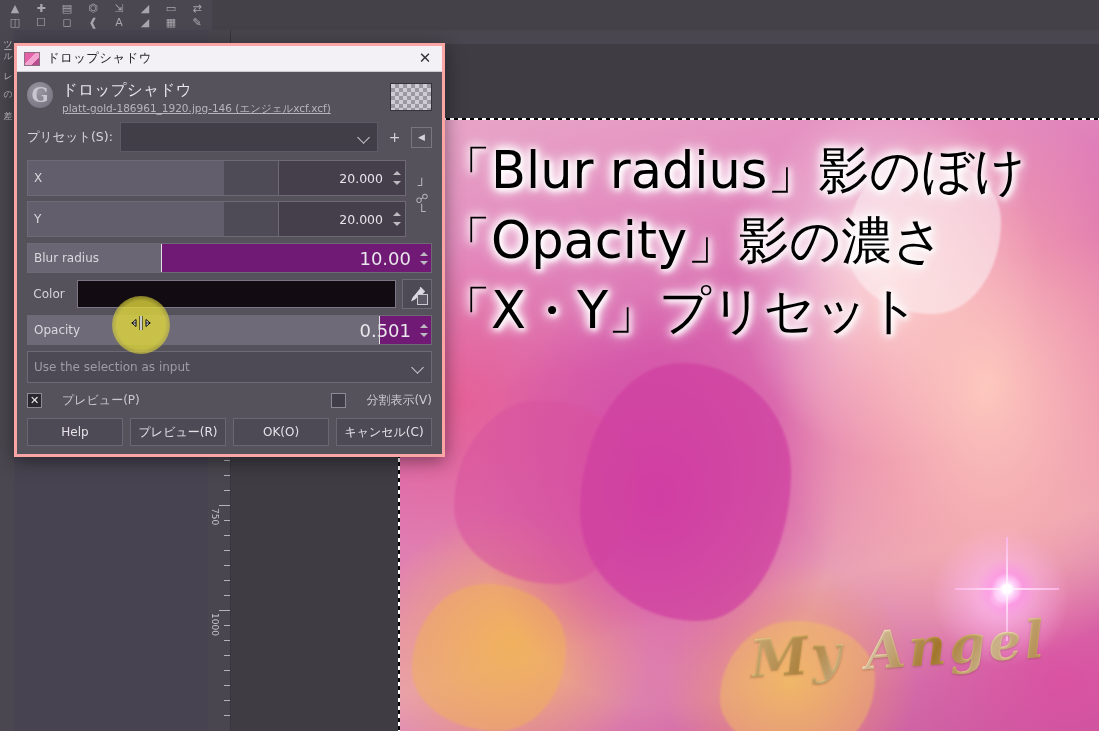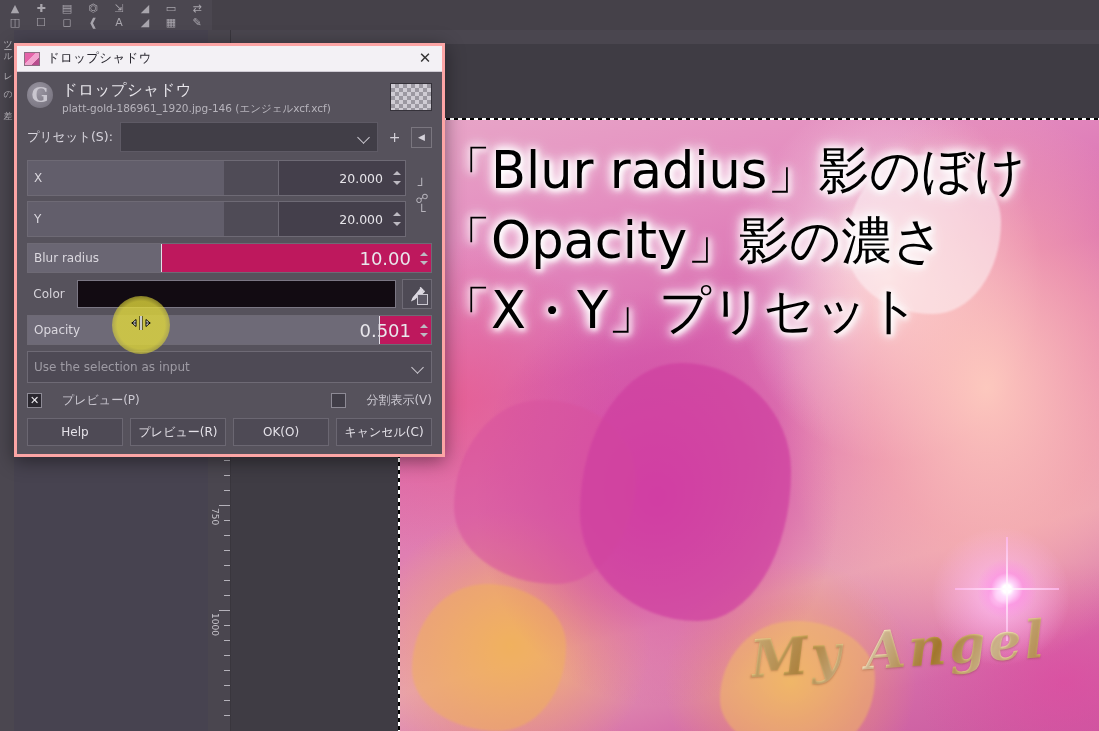--- a/index.html
+++ b/index.html
@@ -110,21 +110,21 @@
 
   #ds-head{display:flex;align-items:flex-start;padding:9px 10px 6px 10px;gap:9px;}
   #ds-logo{width:26px;height:26px;border-radius:50%;
     background:#7c7883;color:#c9c6cf;display:flex;align-items:center;justify-content:center;
     font-family:"DejaVu Serif","Liberation Serif",serif;font-size:20px;font-weight:700;
     flex:0 0 26px;margin-top:1px;
     background:radial-gradient(circle at 40% 35%,#9b97a3,#6f6b77);}
   #ds-headtext{flex:1;min-width:0;}
   #ds-filtername{font-size:15.5px;color:#e9e7ec;line-height:19px;letter-spacing:.4px;}
   #ds-subject{font-size:10.5px;color:#b7b4bc;line-height:15px;margin-top:1px;
-    white-space:nowrap;overflow:hidden;text-overflow:ellipsis;}
+    white-space:nowrap;overflow:hidden;text-overflow:ellipsis;text-decoration:underline;}
   #ds-thumb{width:40px;height:26px;flex:0 0 40px;margin-top:2px;
     border:1px solid #35323a;
     background-image:
       linear-gradient(45deg,#9b98a1 25%,transparent 25%,transparent 75%,#9b98a1 75%),
       linear-gradient(45deg,#9b98a1 25%,transparent 25%,transparent 75%,#9b98a1 75%);
     background-size:8px 8px;background-position:0 0,4px 4px;background-color:#cfccd4;}
 
   #ds-body{padding:0 10px 8px 10px;}
   .row{display:flex;align-items:center;gap:7px;margin-bottom:6px;}
 
@@ -159,21 +159,21 @@
   .ar{width:0;height:0;border-left:4px solid transparent;border-right:4px solid transparent;}
   .ar.up{border-bottom:4px solid #bdbac2;}
   .ar.dn{border-top:4px solid #bdbac2;}
   #chain{width:20px;flex:0 0 20px;height:77px;display:flex;flex-direction:column;
     align-items:center;justify-content:center;color:#b6b3bb;cursor:pointer;}
   #chain .br{font-size:13px;line-height:11px;}
   #chain .link{font-size:13px;line-height:15px;}
 
   
   .slider-spin{display:flex;height:30px;border:1px solid #6e6a75;box-sizing:border-box;
-    position:relative;background:#be185d;overflow:hidden;margin-bottom:6px;}
+    position:relative;background:#701a75;overflow:hidden;margin-bottom:6px;}
   .slider-spin .sfill{position:absolute;left:0;top:0;bottom:0;background:#6a6673;}
   .slider-spin .marker{position:absolute;top:0;bottom:0;width:1px;background:#e3e0e8;z-index:3;}
   .slider-spin .slabel{position:relative;z-index:2;display:flex;align-items:center;
     padding-left:6px;font-size:12px;color:#dbd8df;flex:1;}
   .slider-spin .sval{position:relative;z-index:2;display:flex;align-items:center;
     padding-right:5px;font-size:18px;color:#e9e7ec;}
   .slider-spin .sarrows{position:relative;z-index:2;width:15px;
     display:flex;flex-direction:column;align-items:center;justify-content:center;gap:5px;cursor:pointer;}
 
   

